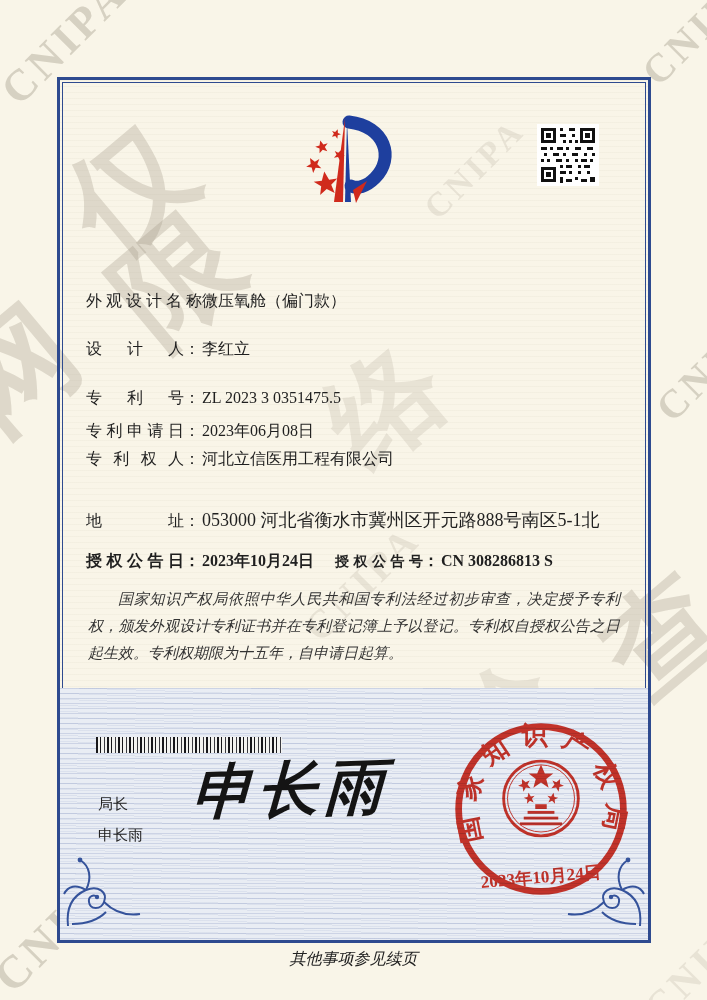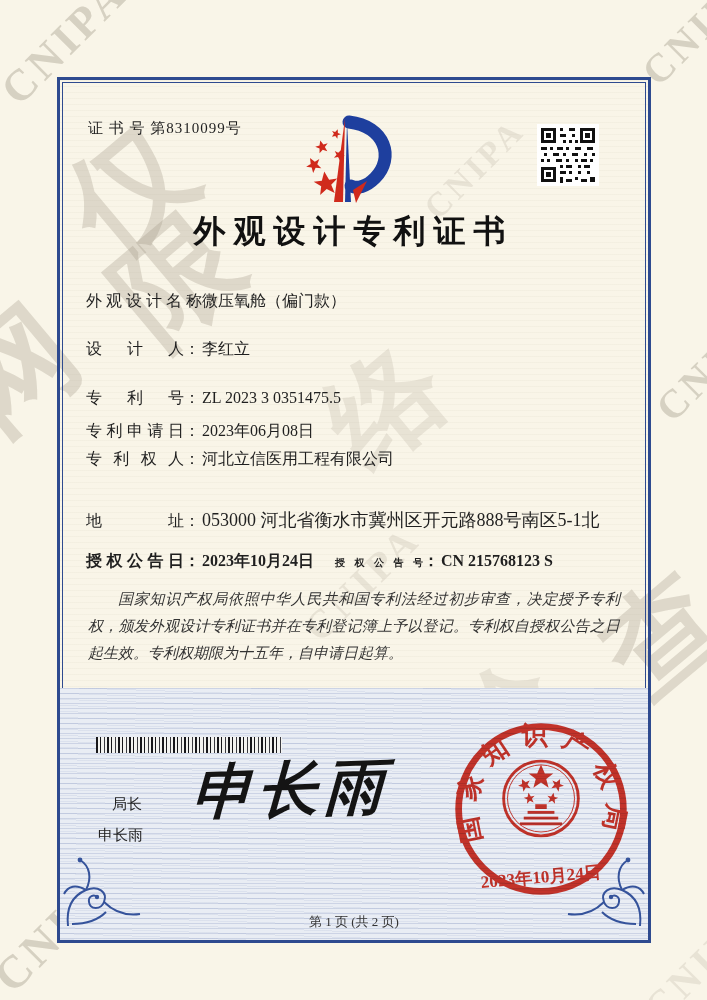--- a/index.html
+++ b/index.html
@@ -41,28 +41,28 @@
   .logo{left:293px;top:110px;}
   .qr{left:537px;top:124px;}
   .title{left:0;width:707px;top:210px;text-align:center;font-size:32px;font-weight:bold;letter-spacing:8px;color:#111;}
   .fields{left:86px;top:291px;width:560px;font-size:16px;}
   .frow{position:absolute;left:0;white-space:nowrap;}
   .flabel{display:inline-block;width:98px;text-align:justify;text-align-last:justify;-moz-text-align-last:justify;}
   .colon{display:inline-block;}
   .fvalue{margin-left:2px;margin-top:37px;}
   .val-sm{font-size:18px;}
   .grp2{position:absolute;left:249px;top:0;}
-  .grp2 .flabel{width:88px;font-size:10px;}
+  .grp2 .flabel{width:88px;font-size:14px;}
   .paras{left:88px;top:586px;width:532px;font-size:15px;line-height:1.8;font-style:italic;color:#333;text-align:justify;}
   .paras p{margin:0 0 2px 0;text-indent:2em;}
   .barcode{
     left:96px;top:737px;width:186px;height:16px;
     background:repeating-linear-gradient(90deg,#17171b 0 2px,#f3f3f0 2px 4px,#17171b 4px 5px,#f3f3f0 5px 8px,#3a3a40 8px 9px,#f3f3f0 9px 11px);
   }
-  .sig-title{left:112px;top:795px;font-size:15px;font-family:"Liberation Sans","DejaVu Sans",sans-serif;color:#222;}
+  .sig-title{left:98px;top:795px;font-size:15px;font-family:"Liberation Sans","DejaVu Sans",sans-serif;color:#222;}
   .sig-name{left:98px;top:826px;font-size:15px;font-family:"Liberation Sans","DejaVu Sans",sans-serif;color:#222;}
   .autograph{
     left:192px;top:750px;font-size:60px;color:#141414;letter-spacing:6px;
     font-style:italic;transform:rotate(-2deg) skewX(-4deg);font-weight:600;
   }
   .seal{left:450px;top:718px;z-index:4;opacity:.92;mix-blend-mode:multiply;}
   .page-note{left:57px;width:594px;top:913px;text-align:center;font-size:13px;color:#333;}
   .footer-note{left:0;width:707px;top:949px;text-align:center;font-size:16px;font-style:italic;color:#222;}
   .flourish{z-index:4;}
   .flourish.left{left:62px;top:850px;}
@@ -84,21 +84,20 @@
   <span class="wm cjk" style="left:118px;top:198px;font-size:120px;">限</span>
   <span class="wm cjk" style="left:-42px;top:292px;font-size:116px;">网</span>
   <span class="wm cjk faint" style="left:330px;top:330px;font-size:112px;">络</span>
   <span class="wm cjk" style="left:608px;top:560px;font-size:112px;">查</span>
   <span class="wm cjk faint" style="left:452px;top:646px;font-size:106px;">验</span>
 
   <div class="frame"></div>
 
   <div class="band"></div>
 
-  <div class="abs cert-number">证 书 号 第8310099号</div>
 
   <svg class="abs logo" width="112" height="102" viewBox="0 0 112 102">
     <defs>
       <path id="st" d="M0,-10 L2.94,-3.09 L9.51,-3.09 L4.05,1.18 L5.88,8.09 L0,4 L-5.88,8.09 L-4.05,1.18 L-9.51,-3.09 L-2.94,-3.09 Z"></path>
     </defs>
     <path d="M56,12 C92,16 102,48 82,68 C73,77 64,79 58,76" stroke="#1e3f9e" stroke-width="13" fill="none" stroke-linecap="round"></path>
     <polygon points="52,8 41,92 50,92" fill="#d02a1c"></polygon>
     <polygon points="54,11 52,92 58,92" fill="#1e3f9e"></polygon>
     <polygon points="60,80 74,71 63,93" fill="#d02a1c"></polygon>
     <use href="#st" transform="translate(43,24) scale(0.5) rotate(20)" fill="#d02a1c"></use>
@@ -155,21 +154,20 @@
         <rect x="41" y="47" width="3" height="3"></rect>
         <rect x="50" y="47" width="3" height="3"></rect>
       <rect x="23" y="53" width="3" height="6"></rect>
         <rect x="29" y="55" width="6" height="3"></rect>
         <rect x="38" y="53" width="3" height="3"></rect>
         <rect x="44" y="55" width="6" height="3"></rect>
         <rect x="53" y="53" width="5" height="5"></rect>
     </g>
   </svg>
 
-  <div class="abs title">外观设计专利证书</div>
 
   <div class="abs fields">
     <div class="frow" style="top:0;">
       <span class="flabel">外 观 设 计 名 称</span><span class="colon">：</span><span class="fvalue">微压氧舱（偏门款）</span>
     </div>
     <div class="frow" style="top:48px;">
       <span class="flabel">设 计 人</span><span class="colon">：</span><span class="fvalue">李红立</span>
     </div>
     <div class="frow" style="top:97px;">
       <span class="flabel">专 利 号</span><span class="colon">：</span><span class="fvalue">ZL 2023 3 0351475.5</span>
@@ -179,21 +177,21 @@
     </div>
     <div class="frow" style="top:158px;">
       <span class="flabel">专 利 权 人</span><span class="colon">：</span><span class="fvalue">河北立信医用工程有限公司</span>
     </div>
     <div class="frow" style="top:217px;">
       <span class="flabel">地 址</span><span class="colon">：</span><span class="fvalue val-sm">053000 河北省衡水市冀州区开元路888号南区5-1北</span>
     </div>
     <div class="frow" style="top:260px;font-weight:bold;">
       <span class="flabel">授 权 公 告 日</span><span class="colon">：</span><span class="fvalue">2023年10月24日</span>
       <span class="grp2">
-        <span class="flabel">授 权 公 告 号</span><span class="colon">：</span><span class="fvalue">CN 215768123 S</span>
+        <span class="flabel">授 权 公 告 号</span><span class="colon">：</span><span class="fvalue">CN 308286813 S</span>
       </span>
     </div>
   </div>
 
   <div class="abs paras">
     <p>国家知识产权局依照中华人民共和国专利法经过初步审查，决定授予专利权，颁发外观设计专利证书并在专利登记簿上予以登记。专利权自授权公告之日起生效。专利权期限为十五年，自申请日起算。</p>
   </div>
 
   <div class="abs barcode"></div>
 
@@ -243,15 +241,15 @@
       <path d="M6,76 C4,58 10,46 24,40 C36,35 46,42 42,52 C39,60 28,60 27,52 C26,46 32,44 35,47"></path>
       <path d="M24,40 C30,28 28,16 18,10"></path>
       <path d="M24,40 C14,34 6,36 2,44"></path>
       <path d="M42,52 C52,62 64,66 78,64"></path>
       <path d="M10,74 C24,74 36,70 44,62"></path>
     </g>
     <circle cx="18" cy="10" r="2.4" fill="#35539b"></circle>
     <circle cx="35" cy="47" r="2.2" fill="#35539b"></circle>
   </svg>
 
-  <div class="abs page-note">第 1 页 (共 2 页)</div>
+  <div class="abs footer-note">其他事项参见续页</div>
 
 </div>
 
 </body></html>

